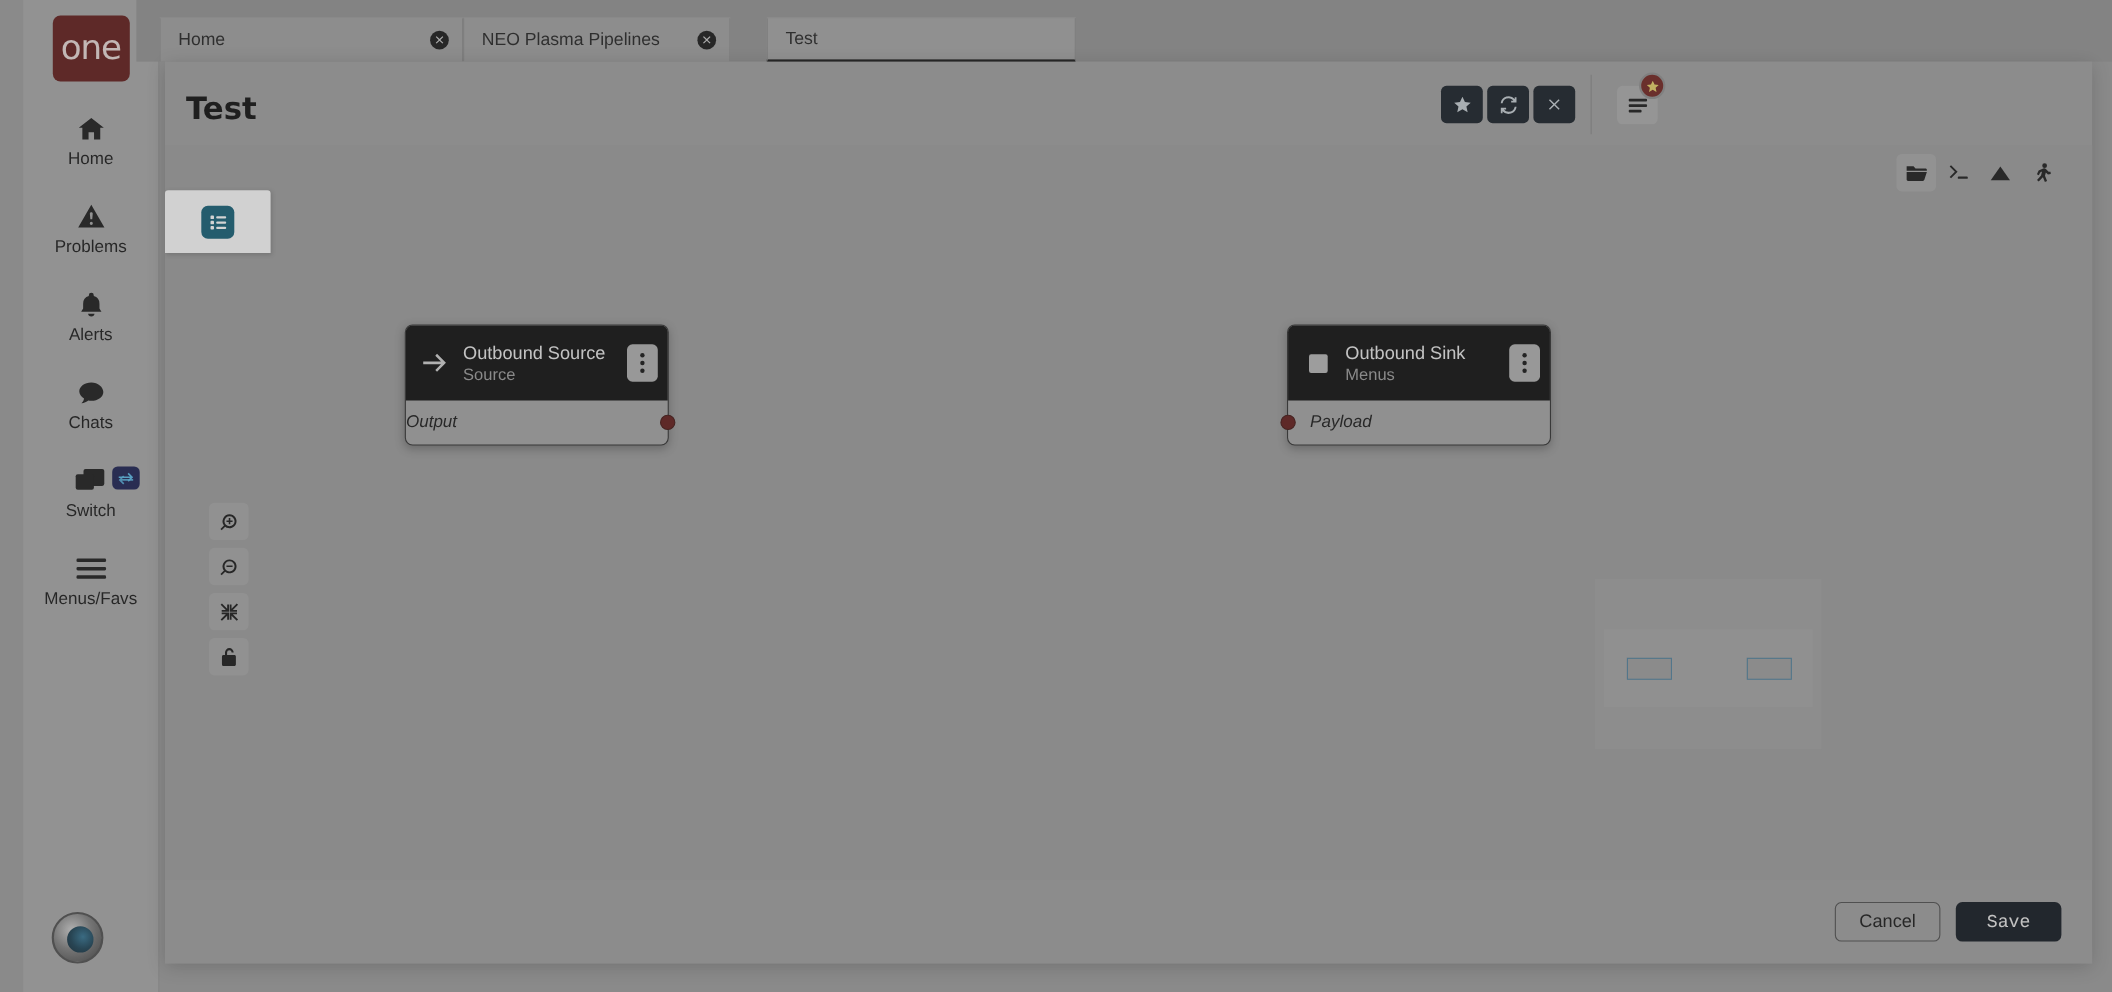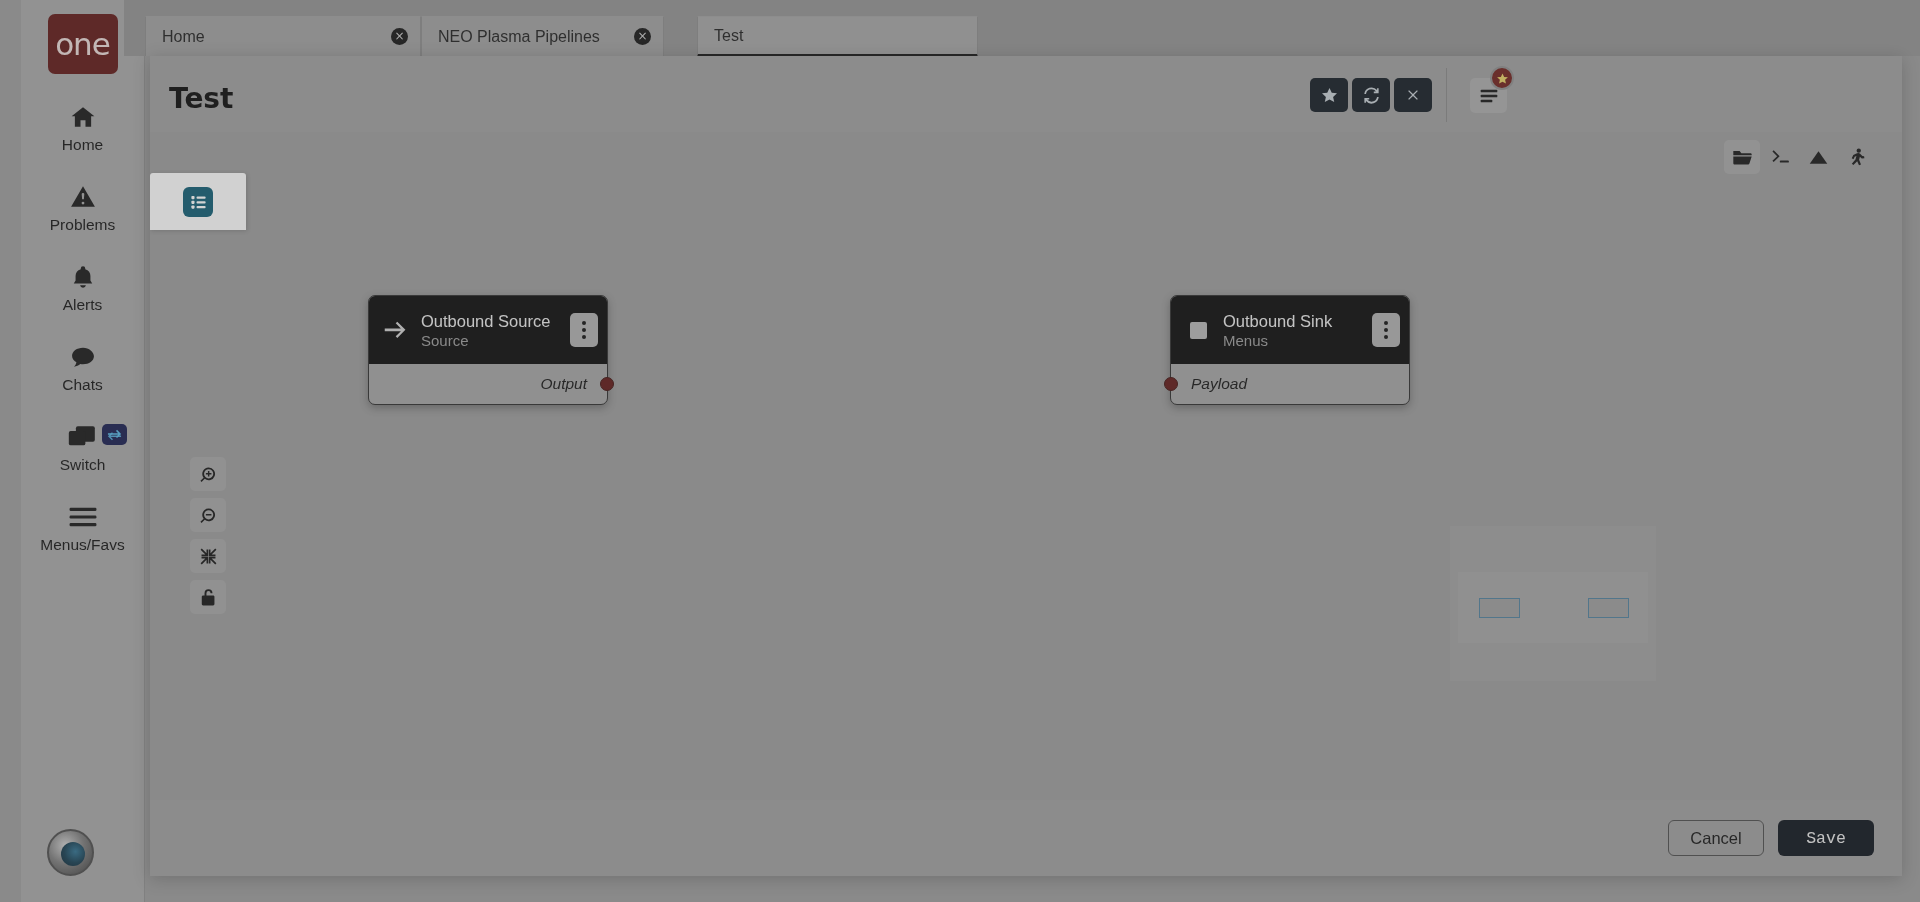--- a/index.html
+++ b/index.html
@@ -241,21 +241,21 @@
     position: relative;
   }
   .port-label {
     font-style: italic; font-size: 15.5px; color: #111;
   }
   .port-dot {
     position: absolute; width: 14px; height: 14px; border-radius: 50%;
     background: #5e1412; border: 1px solid #3c0d0b;
   }
   #node-source { left: 218px; top: 163px; }
-  #node-source .node-body { justify-content: flex-end; padding-right: 20px; }
+  #node-source .node-body { padding-right: 20px; }
   #node-source .port-dot { right: -7px; top: 13px; }
   #node-sink { left: 1020px; top: 163px; }
   #node-sink .node-body { justify-content: flex-start; padding-left: 20px; }
   #node-sink .port-dot { left: -7px; top: 13px; }
 
   
   #minimap {
     position: absolute; left: 1300px; top: 394px;
     width: 206px; height: 155px;
     background: rgba(168,168,168,0.34);

